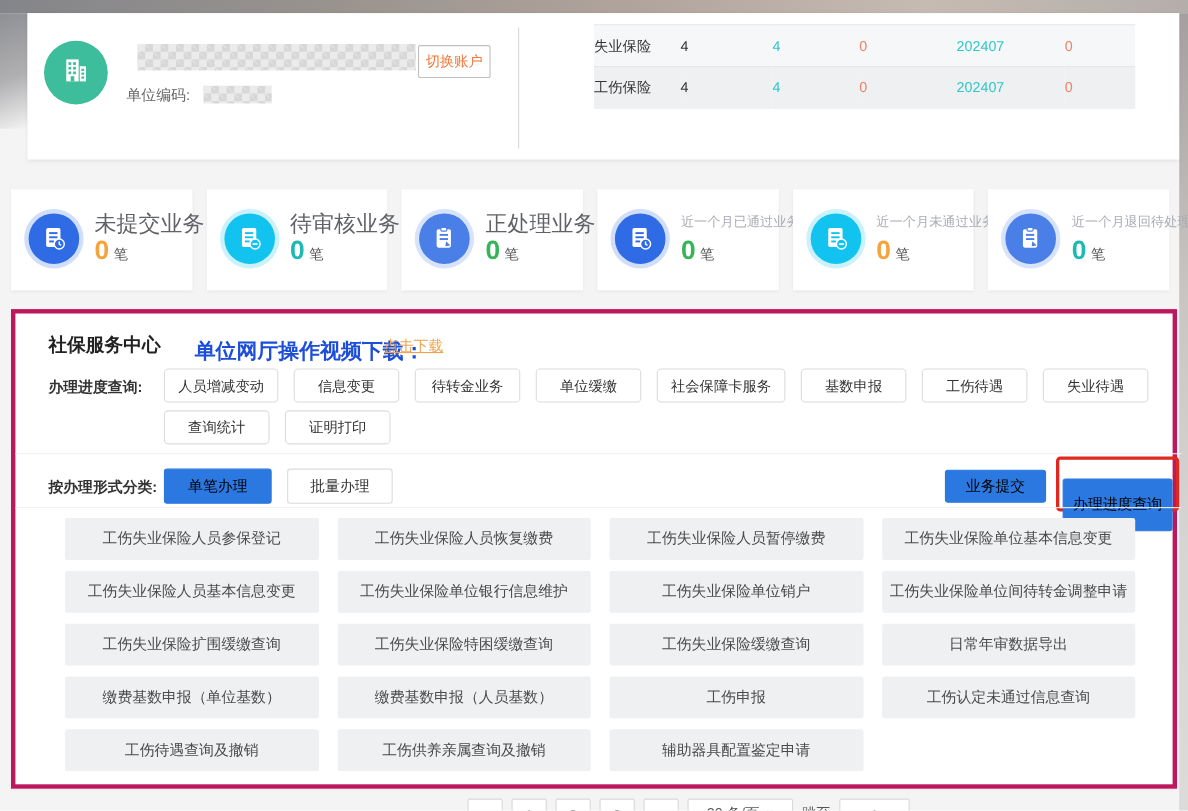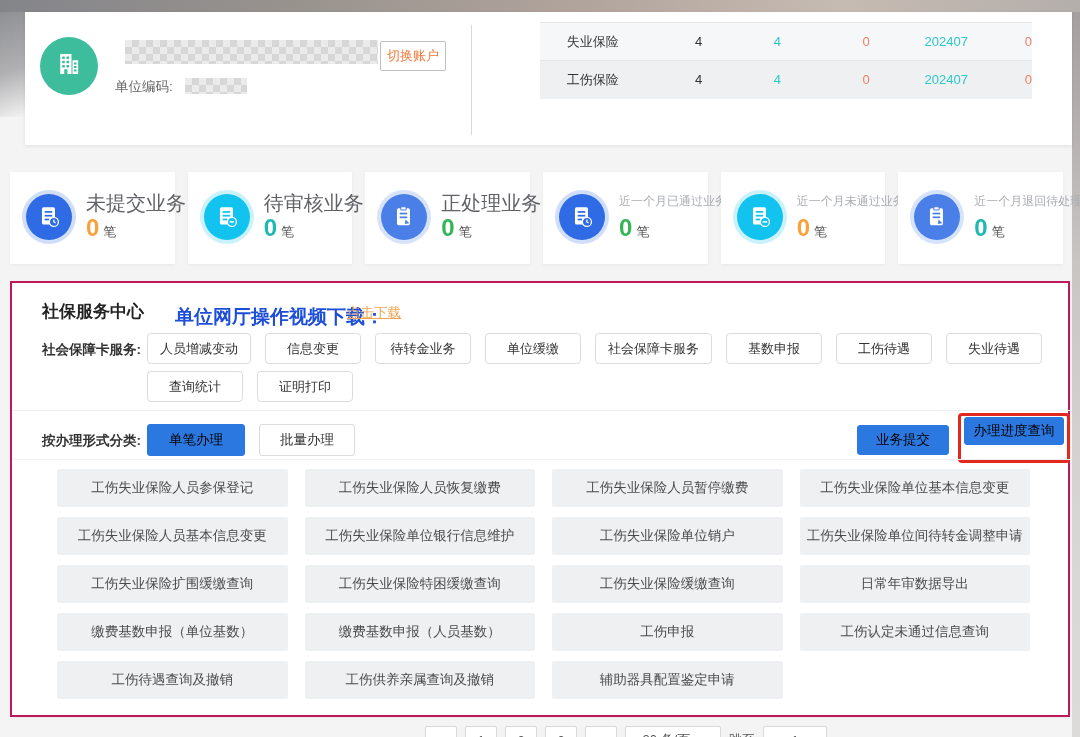--- a/index.html
+++ b/index.html
@@ -27,42 +27,42 @@
   .switch-btn { position:absolute; left:355px; top:29px; width:66px; height:30px;
     background:#fff; border:1px solid #bfbfbf; border-radius:2px; color:#f0783a; font-size:13px;
     display:flex; align-items:center; justify-content:center; cursor:pointer; }
   .unit-code { position:absolute; left:90px; top:66px; font-size:13.5px; color:#666; }
   .code-mosaic { position:absolute; left:160px; top:66px; width:62px; height:16px; }
   .v-divider { position:absolute; left:446px; top:13px; width:1px; height:110px; background:#d9d9d9; }
 
   
   .ins-table { position:absolute; left:515px; top:10px; width:492px; border-collapse:collapse; table-layout:fixed; font-size:13px; }
   .ins-table th { background:#e8eef7; color:#333; font-weight:normal; height:35px; }
-  .ins-table td { height:38px; text-align:right; border-top:1px solid #e6e6e6; }
+  .ins-table td { height:38px; text-align:left; border-top:1px solid #e6e6e6; }
   .ins-table tr.r1 td { background:#f6f7f8; }
   .ins-table tr.r2 td { background:#eff0f1; }
   .t-teal { color:#2ec7c9; } .t-salmon { color:#ef8068; }
 
   
   .stats { position:absolute; left:10px; top:172px; width:1053px; display:flex; gap:13px; }
   .stat-card { flex:1; height:92px; background:#fff; position:relative; box-shadow:0 1px 3px rgba(0,0,0,.05); }
   .stat-icon { position:absolute; left:16px; top:22px; width:46px; height:46px; border-radius:50%;
     display:flex; align-items:center; justify-content:center; }
   .ic-blue  { background:#2e6be4; box-shadow:0 0 0 4px rgba(46,107,228,.22); }
   .ic-cyan  { background:#12c3ef; box-shadow:0 0 0 4px rgba(18,195,239,.22); }
   .ic-blue2 { background:#4a7fe8; box-shadow:0 0 0 4px rgba(74,127,232,.22); }
   .stat-label { position:absolute; left:76px; top:18px; font-size:20px; color:#606266; white-space:nowrap; }
   .stat-label.small { font-size:12px; color:#a9acb2; top:21px; }
   .stat-num { position:absolute; left:76px; top:42px; font-size:24px; font-weight:bold; }
   .stat-unit { font-size:13px; font-weight:normal; color:#555; margin-left:4px; }
   .v-orange { color:#f5a33c; } .v-teal { color:#1fb9b4; } .v-green { color:#35b558; }
 
   
   .panel { position:absolute; left:10px; top:281px; width:1060px; height:436px; background:#fff;
-    border:2px solid #be185d; box-shadow:0 1px 3px rgba(0,0,0,.04); }
+    border:4px solid #be185d; box-shadow:0 1px 3px rgba(0,0,0,.04); }
   .panel-title { position:absolute; left:30px; top:17px; font-size:17px; font-weight:bold; color:#222; }
   .video-label { position:absolute; left:163px; top:21px; font-size:19px; color:#1d4ed8; font-weight:bold; }
   .download-link { position:absolute; left:335px; top:21px; font-size:13.5px; color:#eea44e; text-decoration:underline; cursor:pointer; }
   .row-label { position:absolute; left:30px; font-size:13.5px; font-weight:bold; color:#333; }
   .area-wrap { position:absolute; left:135px; top:50px; width:915px; display:flex; flex-wrap:wrap; gap:7px 14px; }
   .area-btn { min-width:96px; height:31px; padding:0 12px; background:#fff; border:1px solid #dcdcdc; border-radius:4px;
     font-size:13px; color:#333; display:flex; align-items:center; justify-content:center; cursor:pointer; white-space:nowrap; }
   .hr { position:absolute; left:0; width:1060px; height:1px; background:#f0f0f0; }
   .form-btn { position:absolute; top:141px; height:32px; border-radius:3px; font-size:13.5px;
     display:flex; align-items:center; justify-content:center; cursor:pointer; }
@@ -234,42 +234,42 @@
       <div class="stat-label small">近一个月退回待处理</div>
       <div class="stat-num v-teal"><span>0</span><span class="stat-unit">笔</span></div>
     </div>
   </div>
 
   <div class="panel">
     <div class="panel-title">社保服务中心</div>
     <div class="video-label">单位网厅操作视频下载：</div>
     <div class="download-link">点击下载</div>
 
-    <div class="row-label" style="top:58px;">社会保障卡服务:</div>
+    <div class="row-label" style="top:58px;">办理进度查询:</div>
     <div class="area-wrap">
       <div class="area-btn">人员增减变动</div>
       <div class="area-btn">信息变更</div>
       <div class="area-btn">待转金业务</div>
       <div class="area-btn">单位缓缴</div>
       <div class="area-btn">社会保障卡服务</div>
       <div class="area-btn">基数申报</div>
       <div class="area-btn">工伤待遇</div>
       <div class="area-btn">失业待遇</div>
       <div class="area-btn">查询统计</div>
       <div class="area-btn">证明打印</div>
     </div>
 
     <div class="hr" style="top:127px;"></div>
 
     <div class="row-label" style="top:149px;">按办理形式分类:</div>
     <div class="form-btn btn-blue" style="left:135px; width:98px;">单笔办理</div>
     <div class="form-btn btn-white" style="left:247px; width:96px;">批量办理</div>
     <div class="form-btn btn-blue" style="left:845px; width:92px; top:142px; height:30px;">业务提交</div>
     <div class="red-box"></div>
-    <div class="form-btn btn-blue" style="left:952px; width:100px; top:134px; height:28px;">办理进度查询</div>
+    <div class="form-btn btn-blue" style="left:952px; width:100px; top:150px; height:48px;">办理进度查询</div>
 
     <div class="hr" style="top:176px;"></div>
 
     <div class="grid">
       <div class="grid-btn">工伤失业保险人员参保登记</div>
       <div class="grid-btn">工伤失业保险人员恢复缴费</div>
       <div class="grid-btn">工伤失业保险人员暂停缴费</div>
       <div class="grid-btn">工伤失业保险单位基本信息变更</div>
       <div class="grid-btn">工伤失业保险人员基本信息变更</div>
       <div class="grid-btn">工伤失业保险单位银行信息维护</div>

